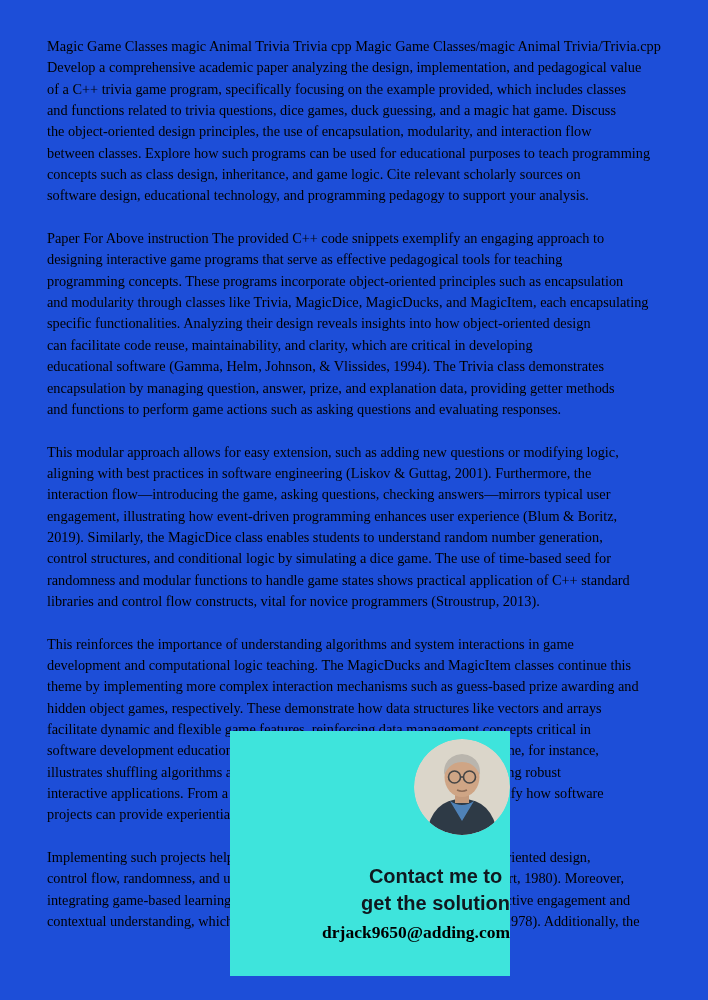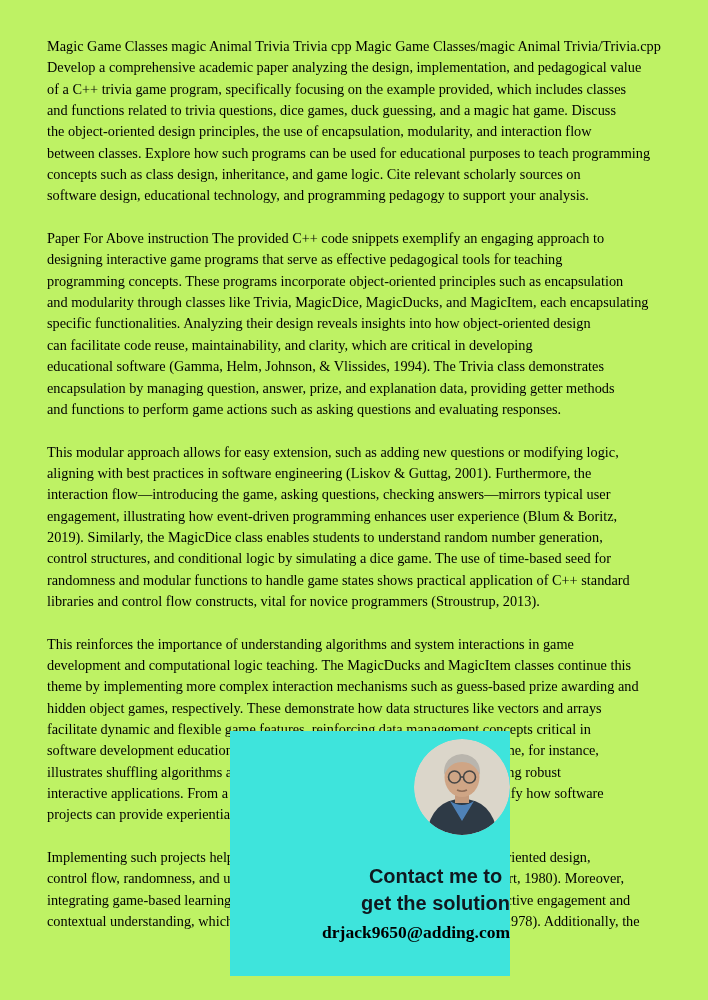--- a/index.html
+++ b/index.html
@@ -1,20 +1,20 @@
 <!DOCTYPE html>
 <html><head>
 <meta charset="utf-8">
 <style>
   html, body { margin: 0; padding: 0; background: #ffffff; }
   .page {
     position: relative;
     width: 708px;
     height: 1000px;
-    background: #bef264;
+    background: #1d4ed8;
     overflow: hidden;
   }
   .content {
     position: absolute;
     left: 47px;
     top: 36px;
     width: 661px;
     font-family: "Liberation Serif", serif;
     font-size: 14.3px;
     line-height: 21.35px;

